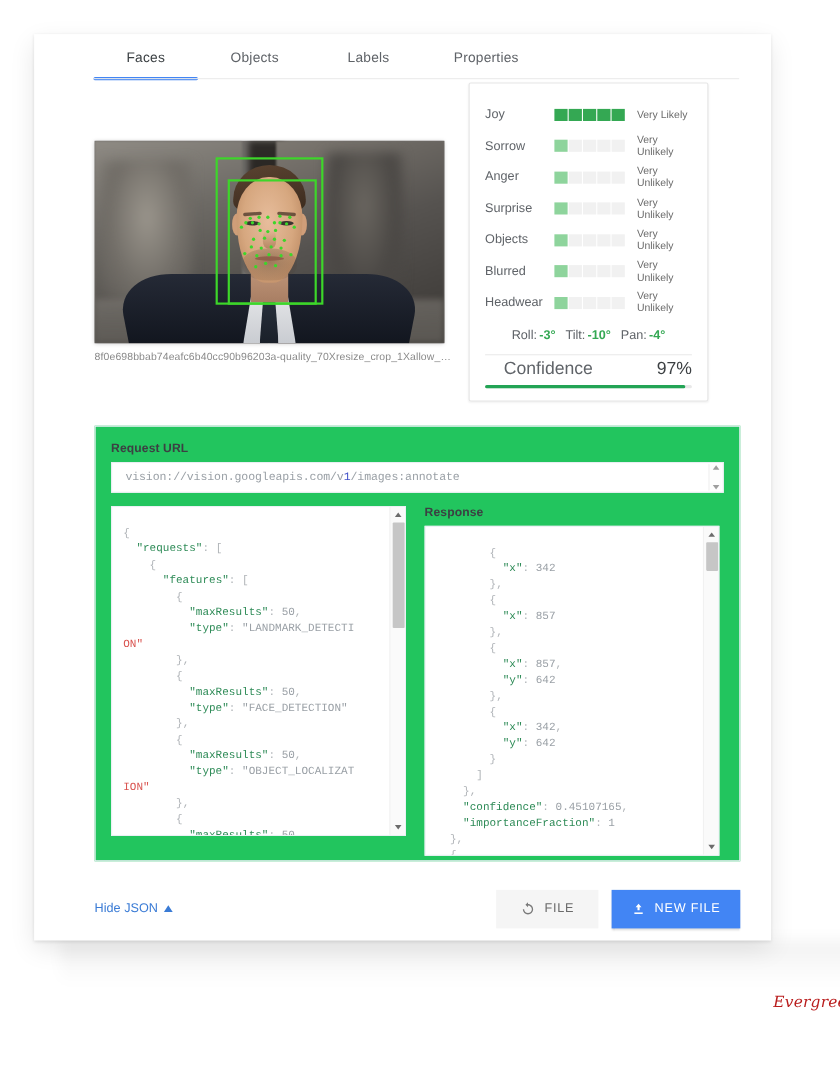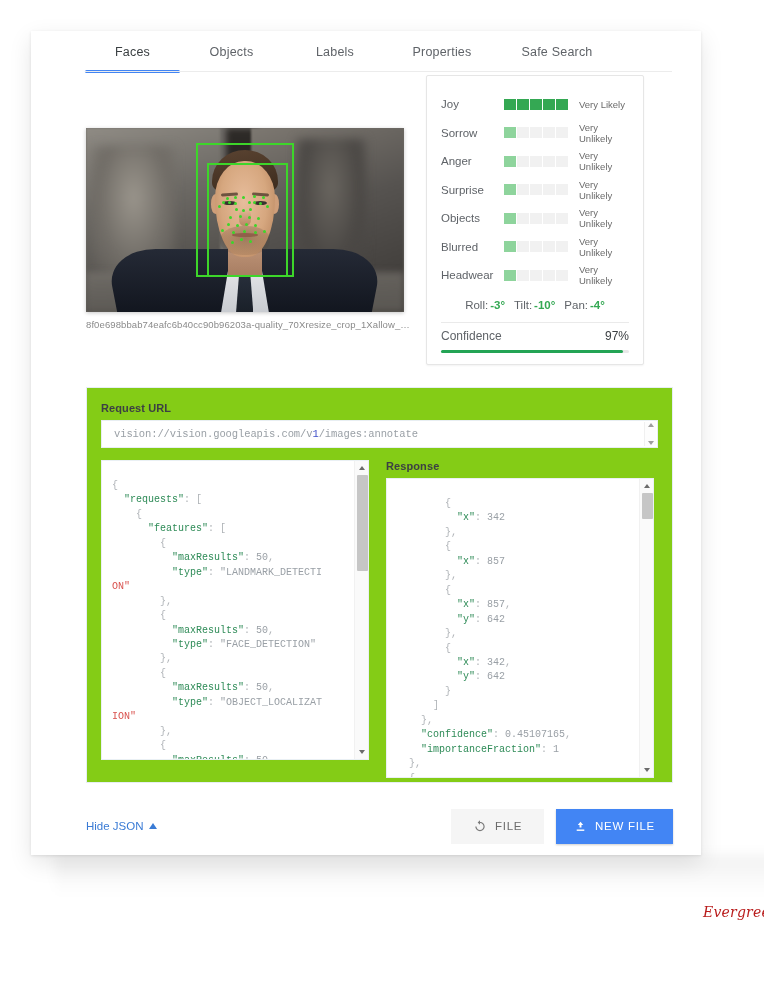--- a/index.html
+++ b/index.html
@@ -215,36 +215,36 @@
     display:flex; justify-content:center; align-items:center;
     gap:9px;
     height:30px;
     font-size:11.5px; color:#5f6368;
   }
   .pose-val { color:#34a853; font-weight:bold; margin-left:2px; }
   #conf-sep { height:1px; background:#eaeaea; margin:2px 0 0 0; }
   #conf-row {
     display:flex; justify-content:space-between; align-items:center;
     height:27px;
-    font-size:12px; color:#5f6368;
+    font-size:16px; color:#5f6368;margin-left:17px;
   }
   #conf-val { color:#3c4043; }
   #conf-track {
     height:3px; background:#e8e8e8; position:relative; border-radius:2px;
   }
   #conf-fill {
     position:absolute; left:0; top:0; height:3px;
     background:#23a455; border-radius:2px;
   }
 
   
   #json-area {
     position:absolute; left:55px; top:356px;
     width:587px; height:396px;
-    background:#84cc16;
+    background:#22c55e;
     border:1px solid #e6eef3;
     padding:14px 14px 12px 14px;
   }
   .json-label {
     font-size:11px; font-weight:bold; color:#3c4043;
     margin-bottom:6px; letter-spacing:.1px;
   }
   #url-box {
     position:relative;
     height:28px; background:#fff;
@@ -357,24 +357,20 @@
     <div class="tab" style="width:103px;">
       <span class="tab-label">Objects</span>
 
     </div>
     <div class="tab" style="width:104px;">
       <span class="tab-label">Labels</span>
 
     </div>
     <div class="tab" style="width:110px;text-align:right;">
       <span class="tab-label">Properties</span>
-
-    </div>
-    <div class="tab" style="width:120px;">
-      <span class="tab-label">Safe Search</span>
 
     </div>
   </div>
   <div id="tab-divider"></div>
 
   <div id="image-panel">
     <div id="photo">
       <div id="bg-left"></div>
       <div id="bg-dark-col"></div>
       <div id="bg-right"></div>

